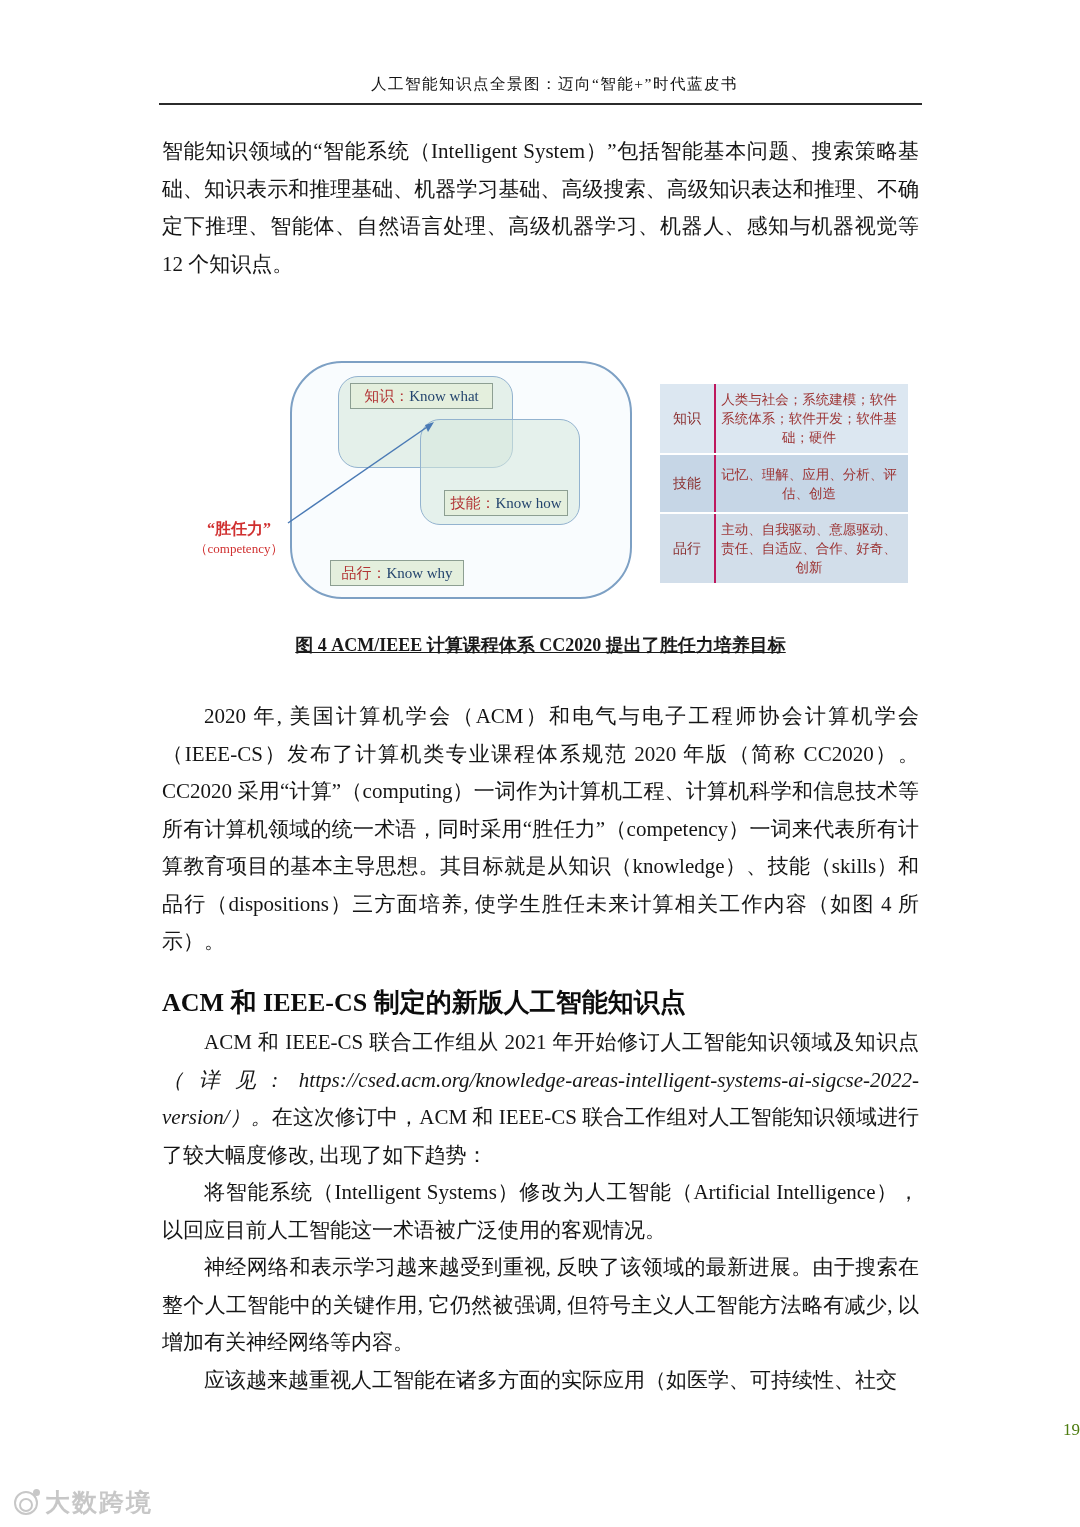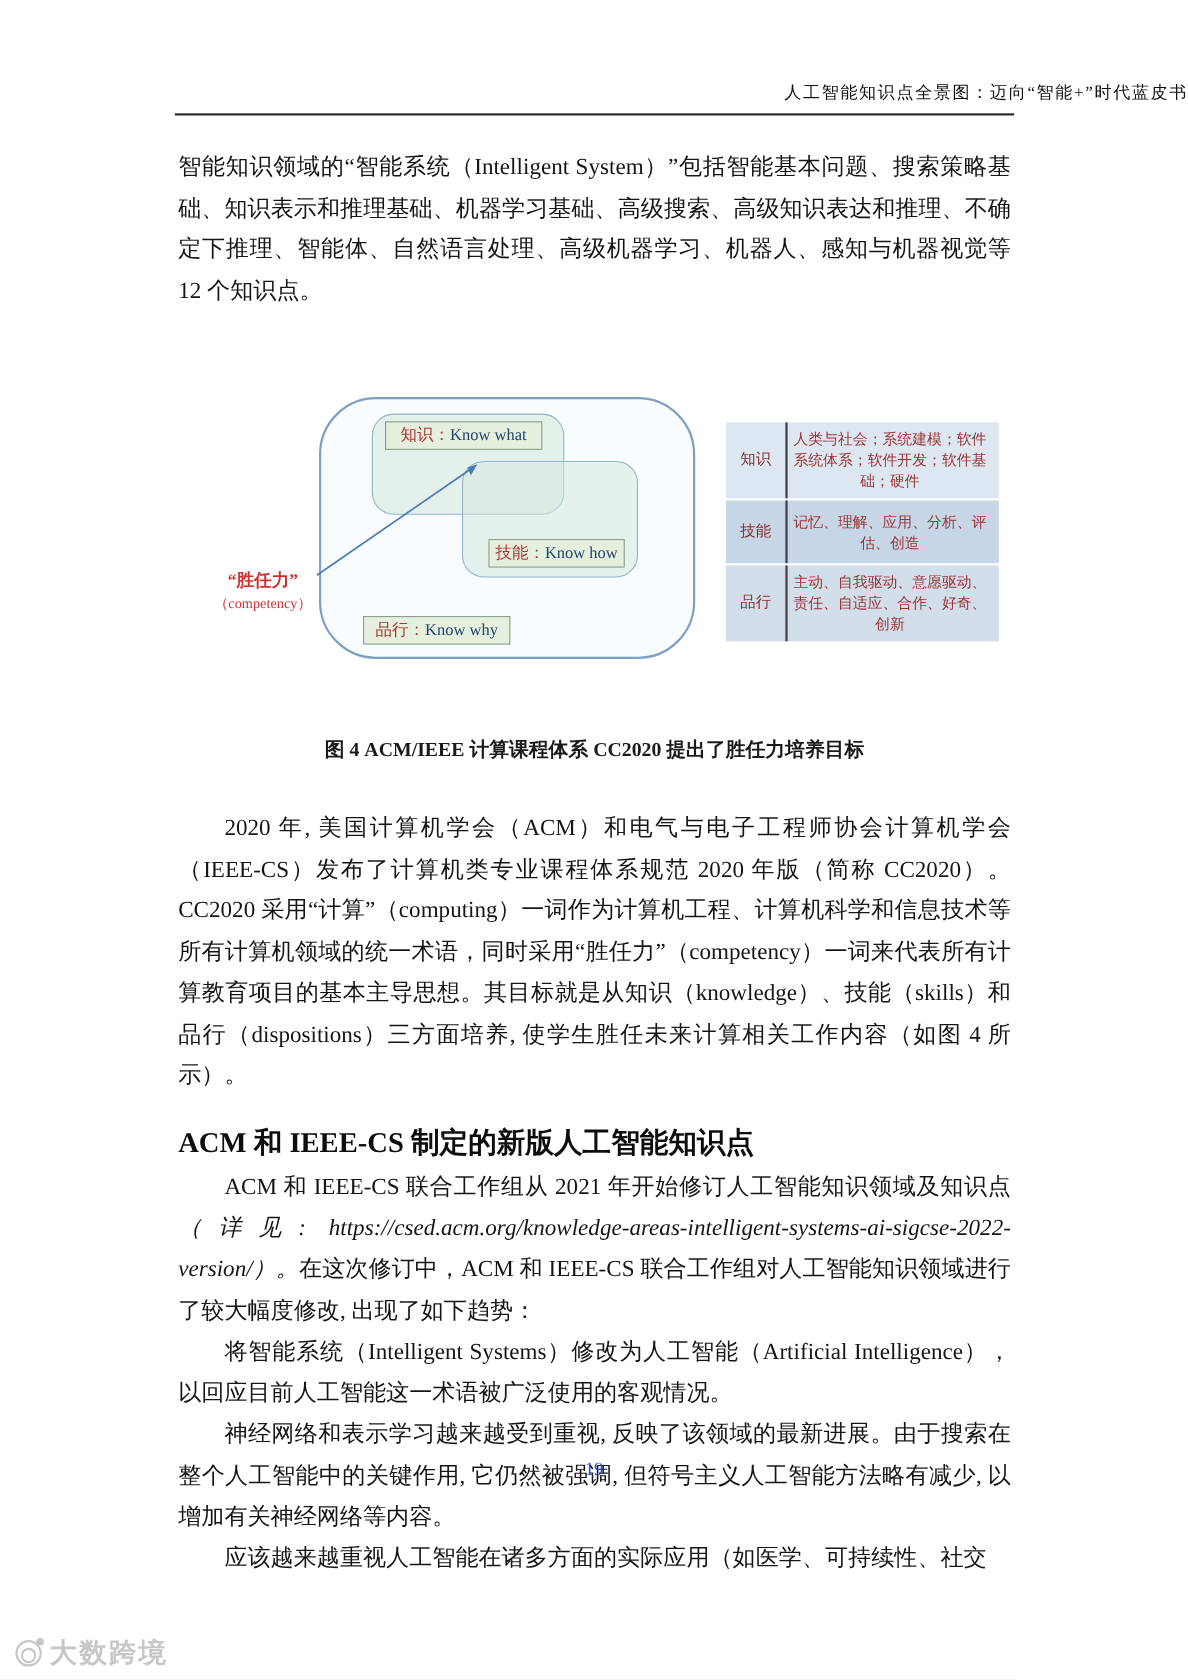--- a/index.html
+++ b/index.html
@@ -6,21 +6,21 @@
   html,body { background:#e9e9e9; }
   body { width:1080px; font-family:"Liberation Serif","DejaVu Serif",serif; }
   .page {
     position:relative; width:1080px; height:1527px; background:#ffffff;
     overflow:hidden; margin:0 auto;
   }
 
   
   .header-title {
     position:absolute; top:74px; left:0; width:100%;
-    text-align:right; font-size:15.5px; letter-spacing:1.5px; color:#111;padding-left:29px;
+    text-align:center; font-size:15.5px; letter-spacing:1.5px; color:#111;padding-left:29px;
   }
   .header-rule {
     position:absolute; top:103px; left:159px; width:763px; height:1.5px;
     background:#2b2b2b;
   }
 
   
   .content {
     position:absolute; top:133px; left:162px; width:757px;
     font-size:21px; line-height:37.5px; color:#151515; text-align:justify;
@@ -67,44 +67,44 @@
 
   .connector { position:absolute; left:0; top:0; pointer-events:none; }
 
   .ctable { left:498px; top:29px; width:248px; font-size:13.5px; }
   .trow { display:flex; margin-bottom:2px; }
   .trow-0 { background:#dce7f1; min-height:62px; }
   .trow-1 { background:#c6d6e6; min-height:57px;justify-content:space-between; }
   .trow-2 { background:#d2deea; min-height:63px; }
   .tlabel {
     width:56px; flex:0 0 56px; display:flex; align-items:center; justify-content:center;
-    font-size:14px; color:#8a3030; border-right:2px solid #404040;
+    font-size:14px; color:#8a3030; border-right:2px solid #be185d;
   }
   .tcontent {
     flex:1; display:flex; align-items:center; justify-content:center;
     text-align:center; line-height:19px; color:#9c3434; padding:6px 10px 6px 4px;
   }
 
   .fig-caption {
-    margin-top:64px; text-align:center; font-weight:bold; font-size:18px;
-    color:#1a1a1a; line-height:25px; text-indent:0;
+    margin-top:28px; text-align:center; font-weight:bold; font-size:18px;
+    color:#1a1a1a; line-height:25px; text-indent:0;text-decoration:underline;
   }
 
   
   .para-cc2020 { margin-top:40px; }
   .section-heading {
     margin-top:23px; font-size:26px; font-weight:bold; color:#0d0d0d;
     line-height:37.5px; text-align:left;
   }
   .para-revision { margin-top:3px; }
 
   
   .page-number {
-    position:absolute; top:1326px; left:0; width:100%;
-    text-align:center; font-size:17px; color:#1d4ed8;
+    position:absolute; top:1420px; left:0; width:100%;
+    text-align:right; font-size:17px; color:#4d7c0f;
   }
   .watermark {
     position:absolute; left:14px; bottom:8px;
     display:flex; align-items:center; gap:7px; opacity:0.55;
   }
   .wm-icon {
     position:relative; width:24px; height:24px;
     border:2.5px solid #9a9a9a; border-radius:50%; display:inline-block;
   }
   .wm-icon::before {

